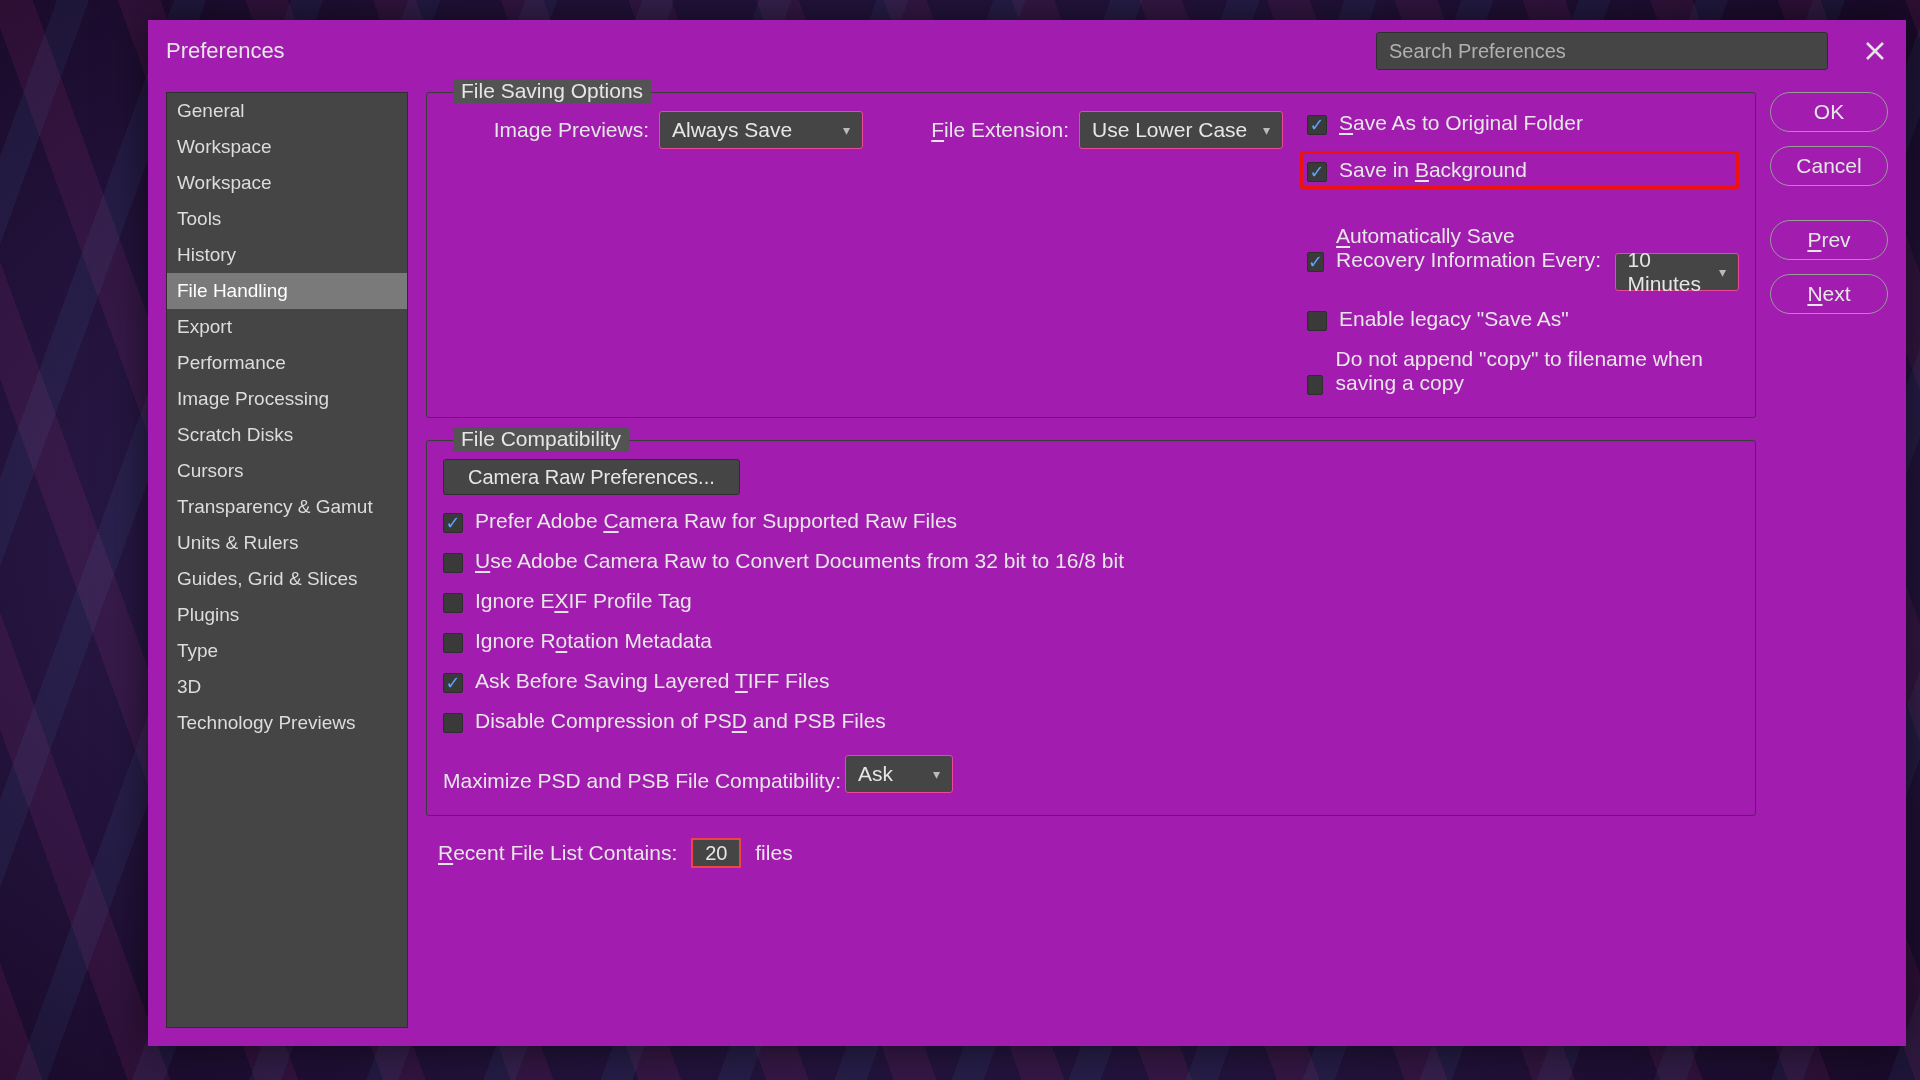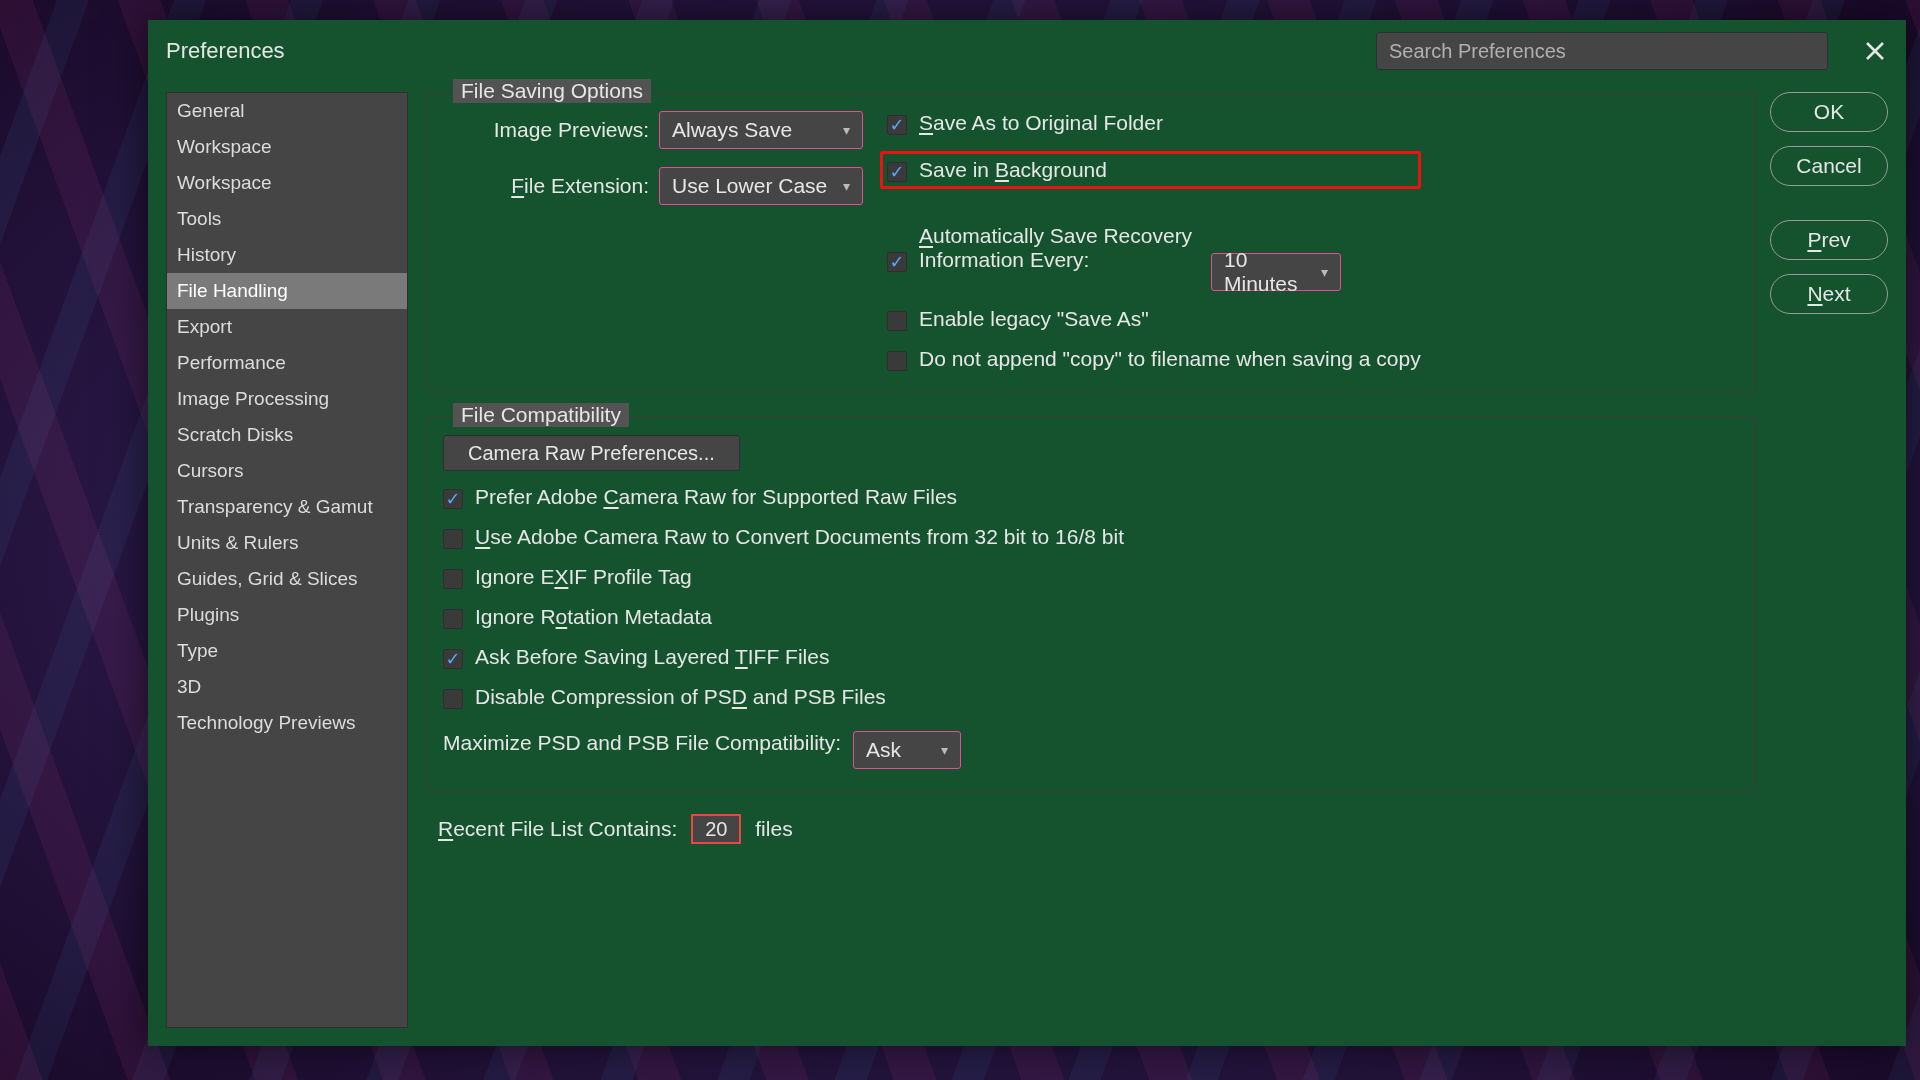--- a/index.html
+++ b/index.html
@@ -8,21 +8,21 @@
   background: radial-gradient(ellipse at center, #ff1a6c 0%, #a01050 20%, #2a1a4a 50%, #1a0a2a 100%);
   position: relative; overflow: hidden;
 }
 .bgstripe { position:absolute; inset:0; background:
   repeating-linear-gradient(70deg, rgba(255,60,140,.08) 0 40px, transparent 40px 120px),
   repeating-linear-gradient(-70deg, rgba(50,200,255,.06) 0 30px, transparent 30px 110px);
   mix-blend-mode: screen;
 }
 .dialog {
   position: absolute; left: 148px; top: 20px; width: 1758px; height: 1026px;
-  background: #14532d; color: #e6e6e6; display: flex; flex-direction: column;
+  background: #a21caf; color: #e6e6e6; display: flex; flex-direction: column;
   box-shadow: 0 0 40px rgba(0,0,0,.6);
 }
 .titlebar { height: 62px; display: flex; align-items: center; padding: 0 12px; }
 .titlebar .title { font-size: 22px; color: #e6e6e6; padding-left: 6px; }
 .searchbox {
   margin-left: auto; width: 452px; height: 38px; background: #454545;
   border: 1px solid #2e2e2e; border-radius: 3px; padding: 0 12px; color: #e6e6e6;
   font-size: 20px;
 }
 .searchbox::placeholder { color: #b0b0b0; }
@@ -37,21 +37,21 @@
 }
 .sidebar .item {
   padding: 7px 10px; font-size: 19px; color: #dcdcdc; cursor:pointer;
 }
 .sidebar .item.selected { background: #7a7a7a; color:#fff; }
 .content { flex:1; display:flex; gap: 14px; }
 .main { flex:1; display:flex; flex-direction:column; gap: 22px; }
 .fieldset { border: 1px solid #3a3a3a; border-radius: 3px; padding: 18px 16px 22px 16px; position:relative; }
 .fieldset .legend { position:absolute; top:-14px; left:26px; background:#535353; padding:0 8px; font-size:21px; color:#e6e6e6; }
 .fs-row { display:flex; align-items:flex-start; gap: 18px; }
-.leftcol { display:flex; flex-direction:column; gap: 18px; }
+.leftcol { display:flex; flex-direction:row; }
 .labelgroup { display:flex; align-items:center; gap: 10px; }
 .labelgroup .lbl { width: 206px; text-align:right; font-size:21px; color:#e6e6e6; }
 .select {
   height: 38px; background:#454545; border:1px solid #ec4899; border-radius:3px;
   display:flex; align-items:center; padding:0 12px; gap:10px; cursor:pointer; font-size:21px;
 }
 .select .caret { margin-left:auto; font-size:14px; color:#bbb; }
 .rightcol { display:flex; flex-direction:column; gap: 16px; margin-left: 6px; }
 .cbx { display:flex; align-items:flex-end; gap: 12px; font-size:21px; color:#e6e6e6; }
 .cbx .box {
@@ -61,21 +61,21 @@
 .cbx .box.checked::after { content:"✓"; color:#58a6ff; font-size:18px; line-height:1; }
 .cbx.highlight { border: 3px solid #e11; padding: 4px 10px 4px 4px; border-radius:2px; margin-left:-7px; }
 .cbx .twoline { max-width: 280px; }
 .inlinegroup { display:flex; align-items:center; gap: 12px; }
 .inlinegroup .sel-sm { width: 130px; margin-top: 48px; }
 .btn {
   height: 36px; padding: 17px 24px; background:#454545; border:1px solid #2e2e2e; border-radius:3px;
   display:flex; align-items:center; font-size:20px; cursor:pointer; color:#e6e6e6;
 }
 .comp-opts { display:flex; flex-direction:column; gap: 16px; margin-top: 14px; }
-.maxrow { display:flex; align-items:flex-start; gap: 12px; margin-top: 6px; }
+.maxrow { display:flex; align-items:flex-end; gap: 4px; margin-top: 6px; }
 .recentrow { display:flex; align-items:center; gap: 14px; font-size:21px; padding-left: 12px; }
 .numinput { width:50px; height:30px; background:#454545; border:2px solid #ef4444; text-align:center; color:#e6e6e6; font-size:20px; }
 .uline { text-decoration: underline; text-underline-offset: 3px; }
 .btncol { width: 118px; display:flex; flex-direction:column; gap: 14px; }
 .bigbtn {
   height: 40px; border:1px solid #9a9a9a; border-radius: 22px; background:transparent;
   color:#e6e6e6; font-size:21px; cursor:pointer;
 }
 </style>
 </head>

